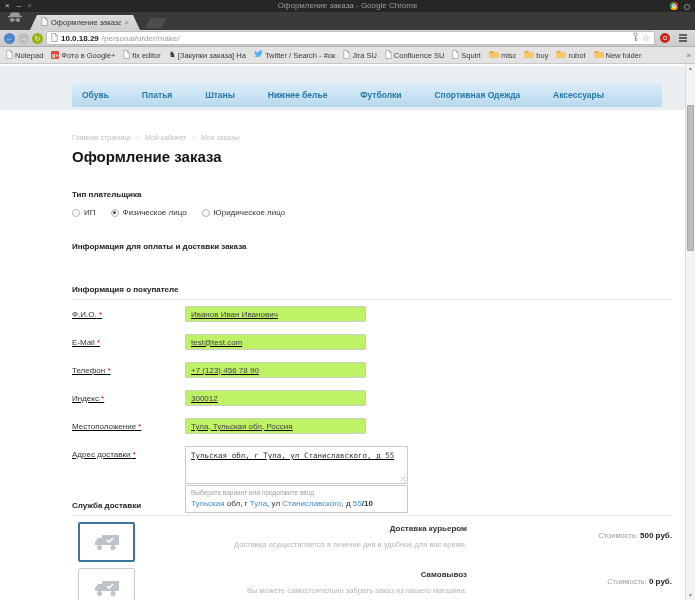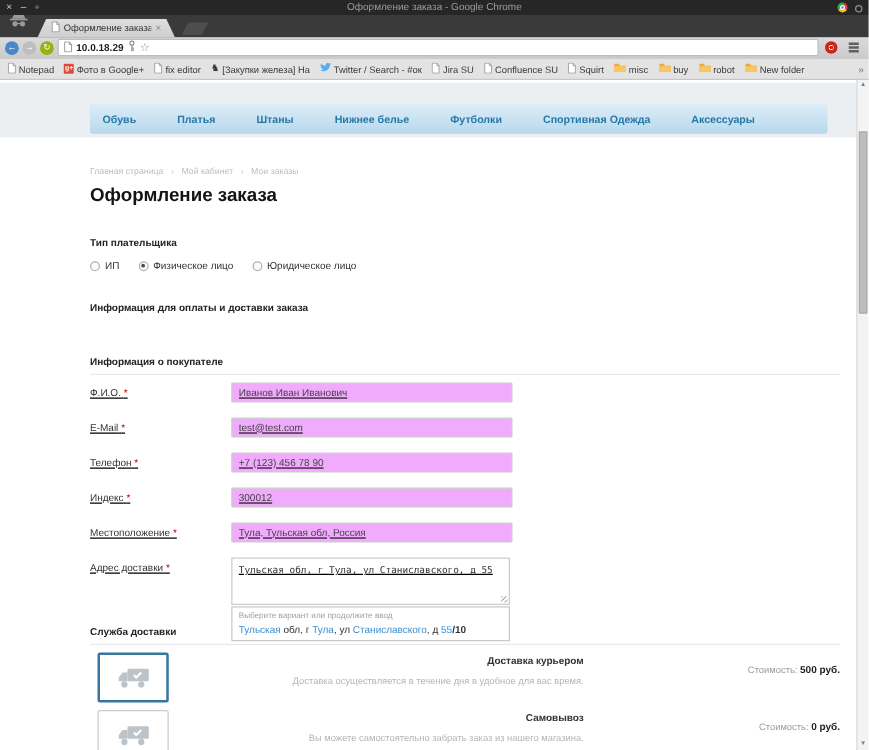--- a/index.html
+++ b/index.html
@@ -75,21 +75,21 @@
 
   .section-heading{font-size:8px;font-weight:bold;color:#222;}
   .pay-heading{margin-top:25px;}
   .buyer-heading{margin-top:34px;}
   .divider{border-bottom:1px solid #e9e9e9;margin-top:5px;}
 
   .form-row{display:flex;align-items:flex-start;margin-top:12px;text-decoration:underline;}
   .form-row.first{margin-top:6px;}
   .form-label{width:113px;font-size:8px;color:#333;padding-top:4px;flex:0 0 auto;}
   .req{color:#c00;}
-  input.text{width:225px;height:16px;border:1px solid #ccc;border-radius:1px;background:#f0abfc;
+  input.text{width:181px;height:16px;border:1px solid #ccc;border-radius:1px;background:#bef264;
     font-family:"Liberation Sans",sans-serif;font-size:8px;color:#444;padding:0 5px;box-sizing:border-box;}
   .addr-wrap{position:relative;width:223px;}
   textarea.addr{width:223px;height:38px;border:1px solid #ccc;background:#fff;resize:none;
     font-family:"DejaVu Sans Mono",monospace;font-size:7.5px;line-height:1.5;color:#333;
     padding:3px 5px;box-sizing:border-box;display:block;}
   .addr-wrap .grip{position:absolute;right:2px;top:31px;width:5px;height:5px;
     background:repeating-linear-gradient(135deg,#bbb 0 1px,transparent 1px 2.5px);}
   .suggest{position:absolute;left:0;top:39px;width:223px;box-sizing:border-box;background:#fff;
     border:1px solid #c9c9c9;padding:3px 5px 4px;z-index:5;}
   .suggest-hint{font-size:6.5px;color:#9f9f9f;}
@@ -160,20 +160,21 @@
     <div class="nav-btn nav-fwd">→</div>
     <div class="nav-btn nav-reload">↻</div>
     <div class="omnibox">
       <span>
         <svg width="7" height="9" viewBox="0 0 14 18">
             <path d="M1.5 1h7.5l3.5 4v12H1.5z" fill="#fff" stroke="#9a9a9a" stroke-width="1.6"></path>
             <path d="M9 1v4.2h3.5" fill="none" stroke="#9a9a9a" stroke-width="1.6"></path>
           </svg>
       </span>
       <span class="omni-host">10.0.18.29</span>
+        <span class="omni-path">/personal/order/make/</span>
       <span>
         <svg width="7" height="10" viewBox="0 0 14 20">
             <circle cx="7" cy="5" r="3.2" fill="none" stroke="#888" stroke-width="1.7"></circle>
             <path d="M7 8.2V18M7 13h3.4M7 16.2h3.4" stroke="#888" stroke-width="1.7" fill="none"></path>
           </svg>
       </span>
       <span class="star-icon">☆</span>
     </div>
     <div class="ext-icon"></div>
     <div class="menu-icon">
@@ -197,21 +198,21 @@
     </span>
     <span class="bm">
       <span><svg width="7" height="9" viewBox="0 0 14 18">
             <path d="M1.5 1h7.5l3.5 4v12H1.5z" fill="#fff" stroke="#a5a5a5" stroke-width="1.6"></path>
             <path d="M9 1v4.2h3.5" fill="none" stroke="#a5a5a5" stroke-width="1.6"></path>
           </svg></span>
       <span>fix editor</span>
     </span>
     <span class="bm">
       <span class="dark-icon">♞</span>
-      <span>[Закупки железа] На</span>
+      <span>[Закупки заказа] На</span>
     </span>
     <span class="bm">
       <span><svg width="9" height="8" viewBox="0 0 24 20">
             <path fill="#59adeb" d="M24 2.6c-.9.4-1.8.6-2.8.8a4.8 4.8 0 0 0 2.1-2.7c-.9.6-2 1-3 1.2A4.8 4.8 0 0 0 12 6.3C8 6.1 4.4 4.2 2 1.3 1 3 1.5 5.3 3.2 6.4c-.8 0-1.5-.2-2.2-.6 0 2.3 1.6 4.3 3.8 4.7-.7.2-1.4.2-2.1.1.6 1.9 2.4 3.3 4.5 3.3A9.7 9.7 0 0 1 0 16.1 13.7 13.7 0 0 0 7.5 18c9 0 14-7.5 13.7-14.2 1-.7 1.8-1.5 2.8-3.2z"></path>
           </svg></span>
       <span>Twitter / Search - #ок</span>
     </span>
     <span class="bm">
       <span><svg width="7" height="9" viewBox="0 0 14 18">
             <path d="M1.5 1h7.5l3.5 4v12H1.5z" fill="#fff" stroke="#a5a5a5" stroke-width="1.6"></path>

